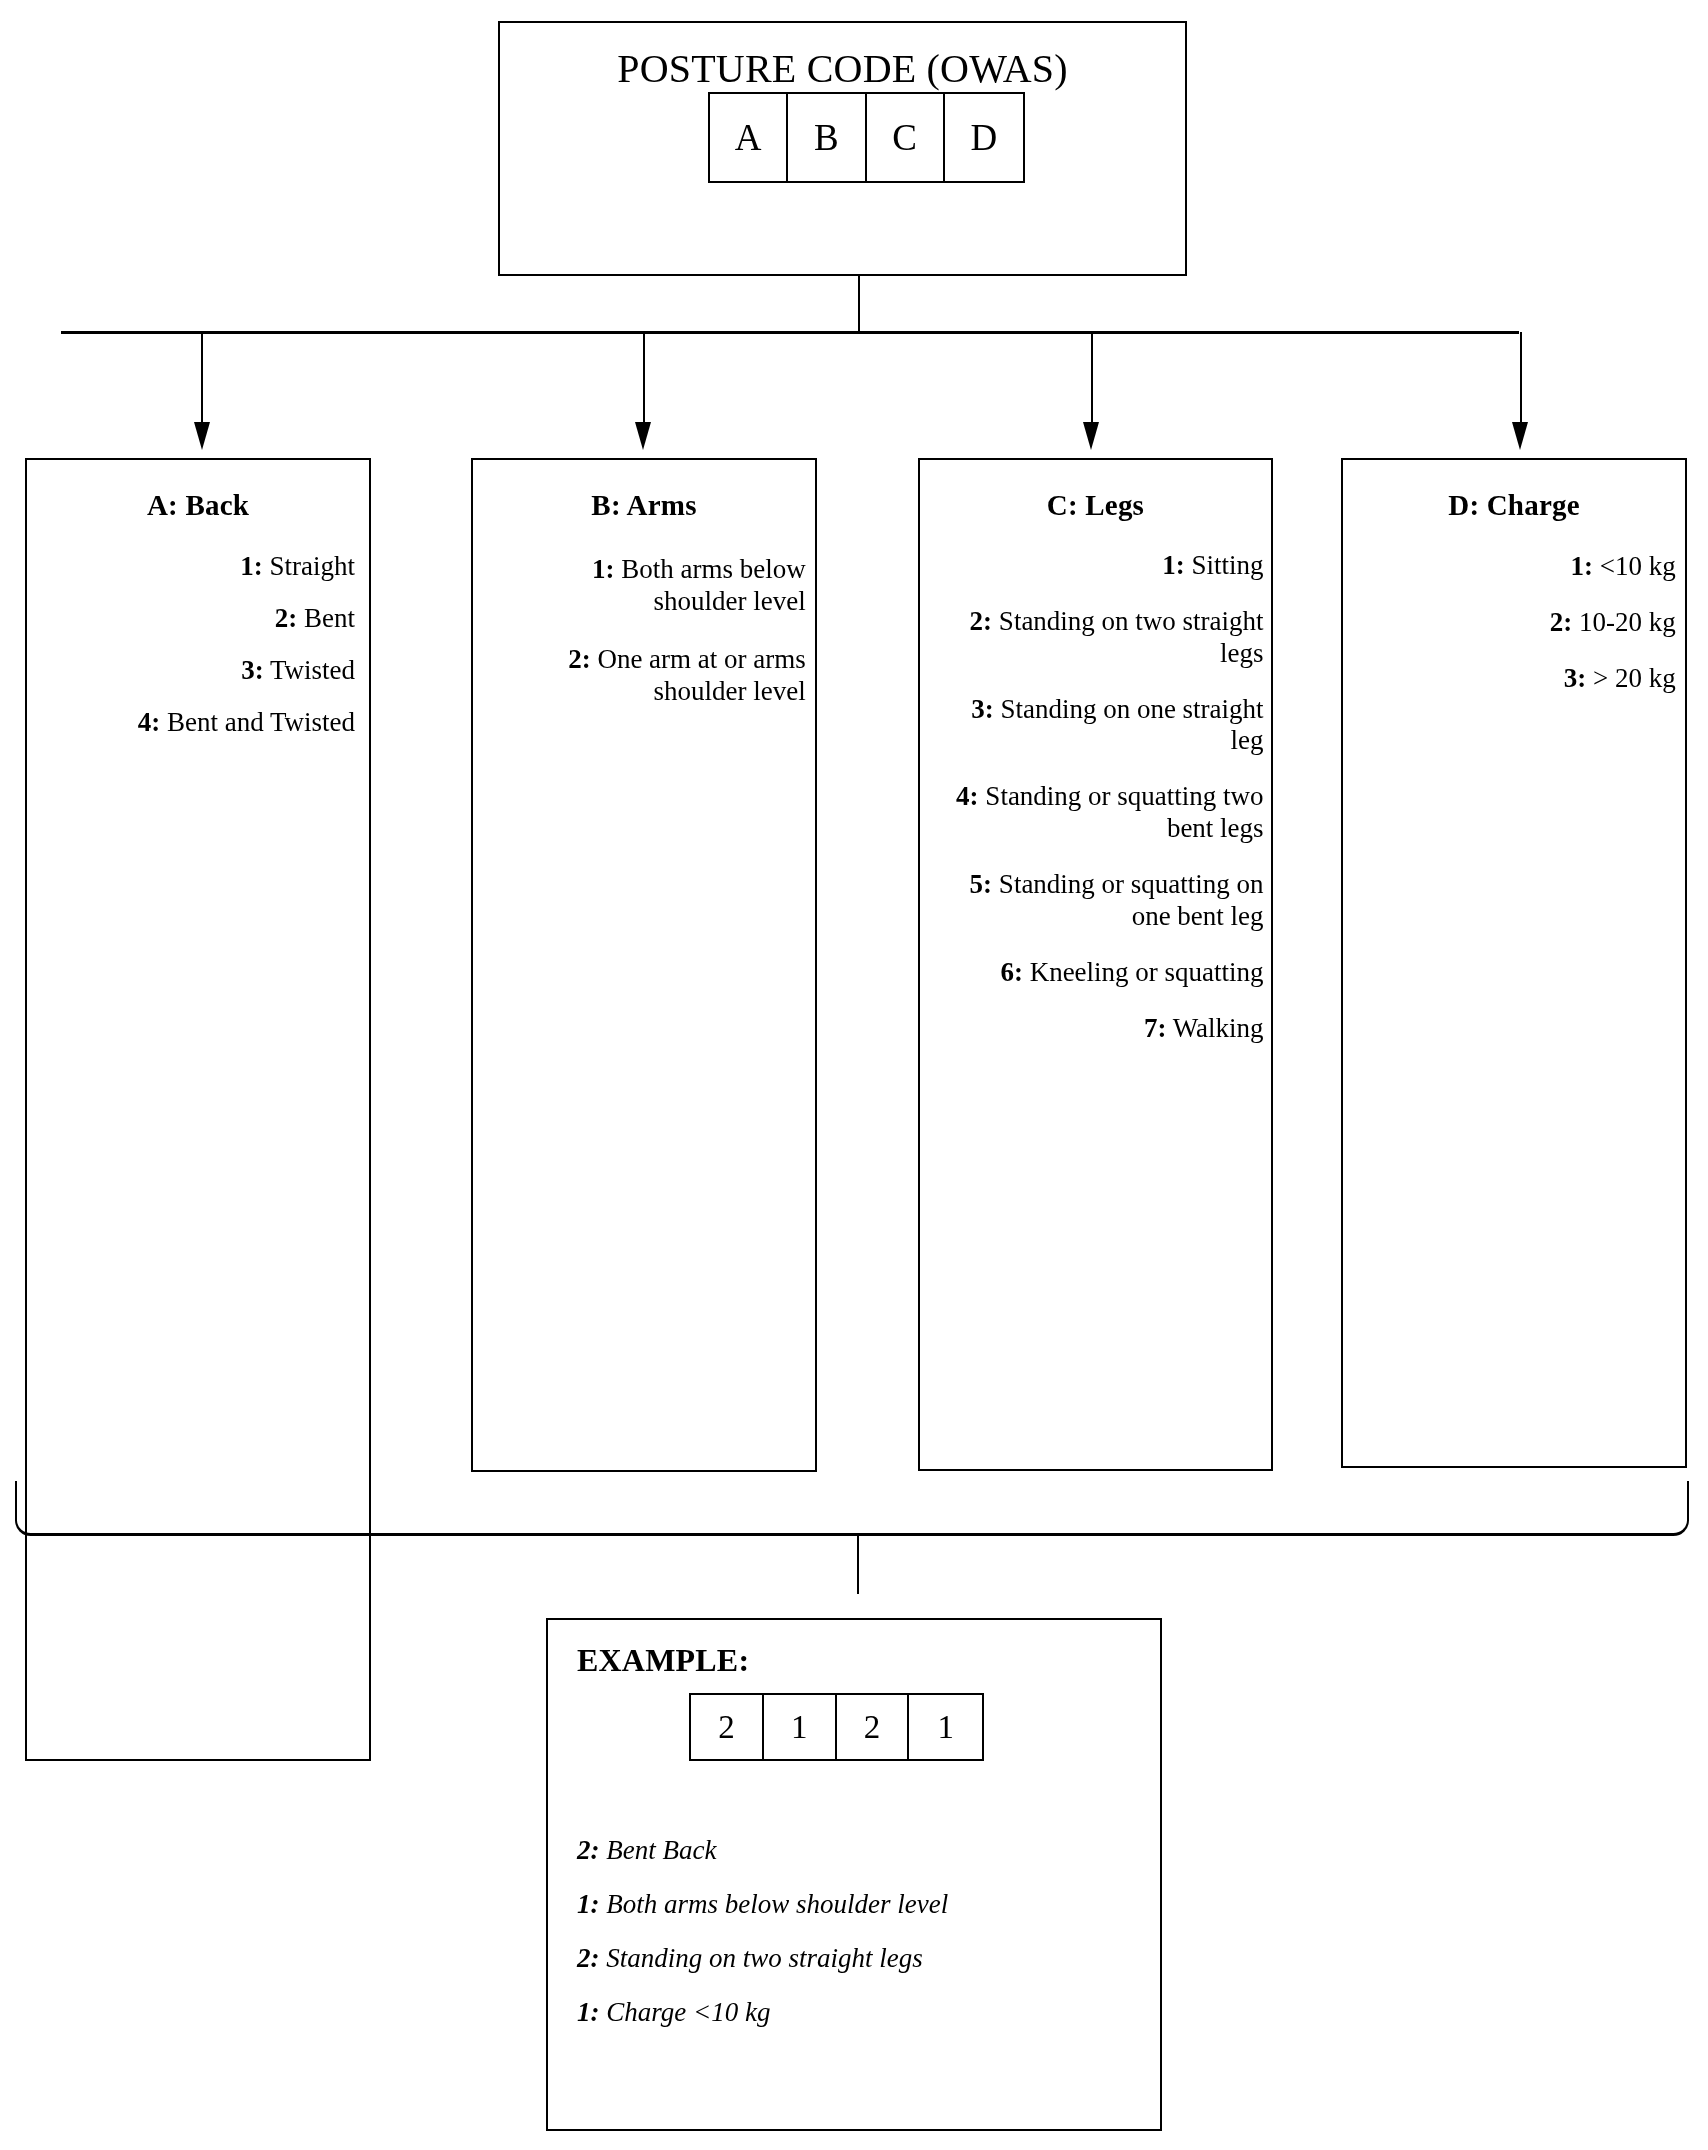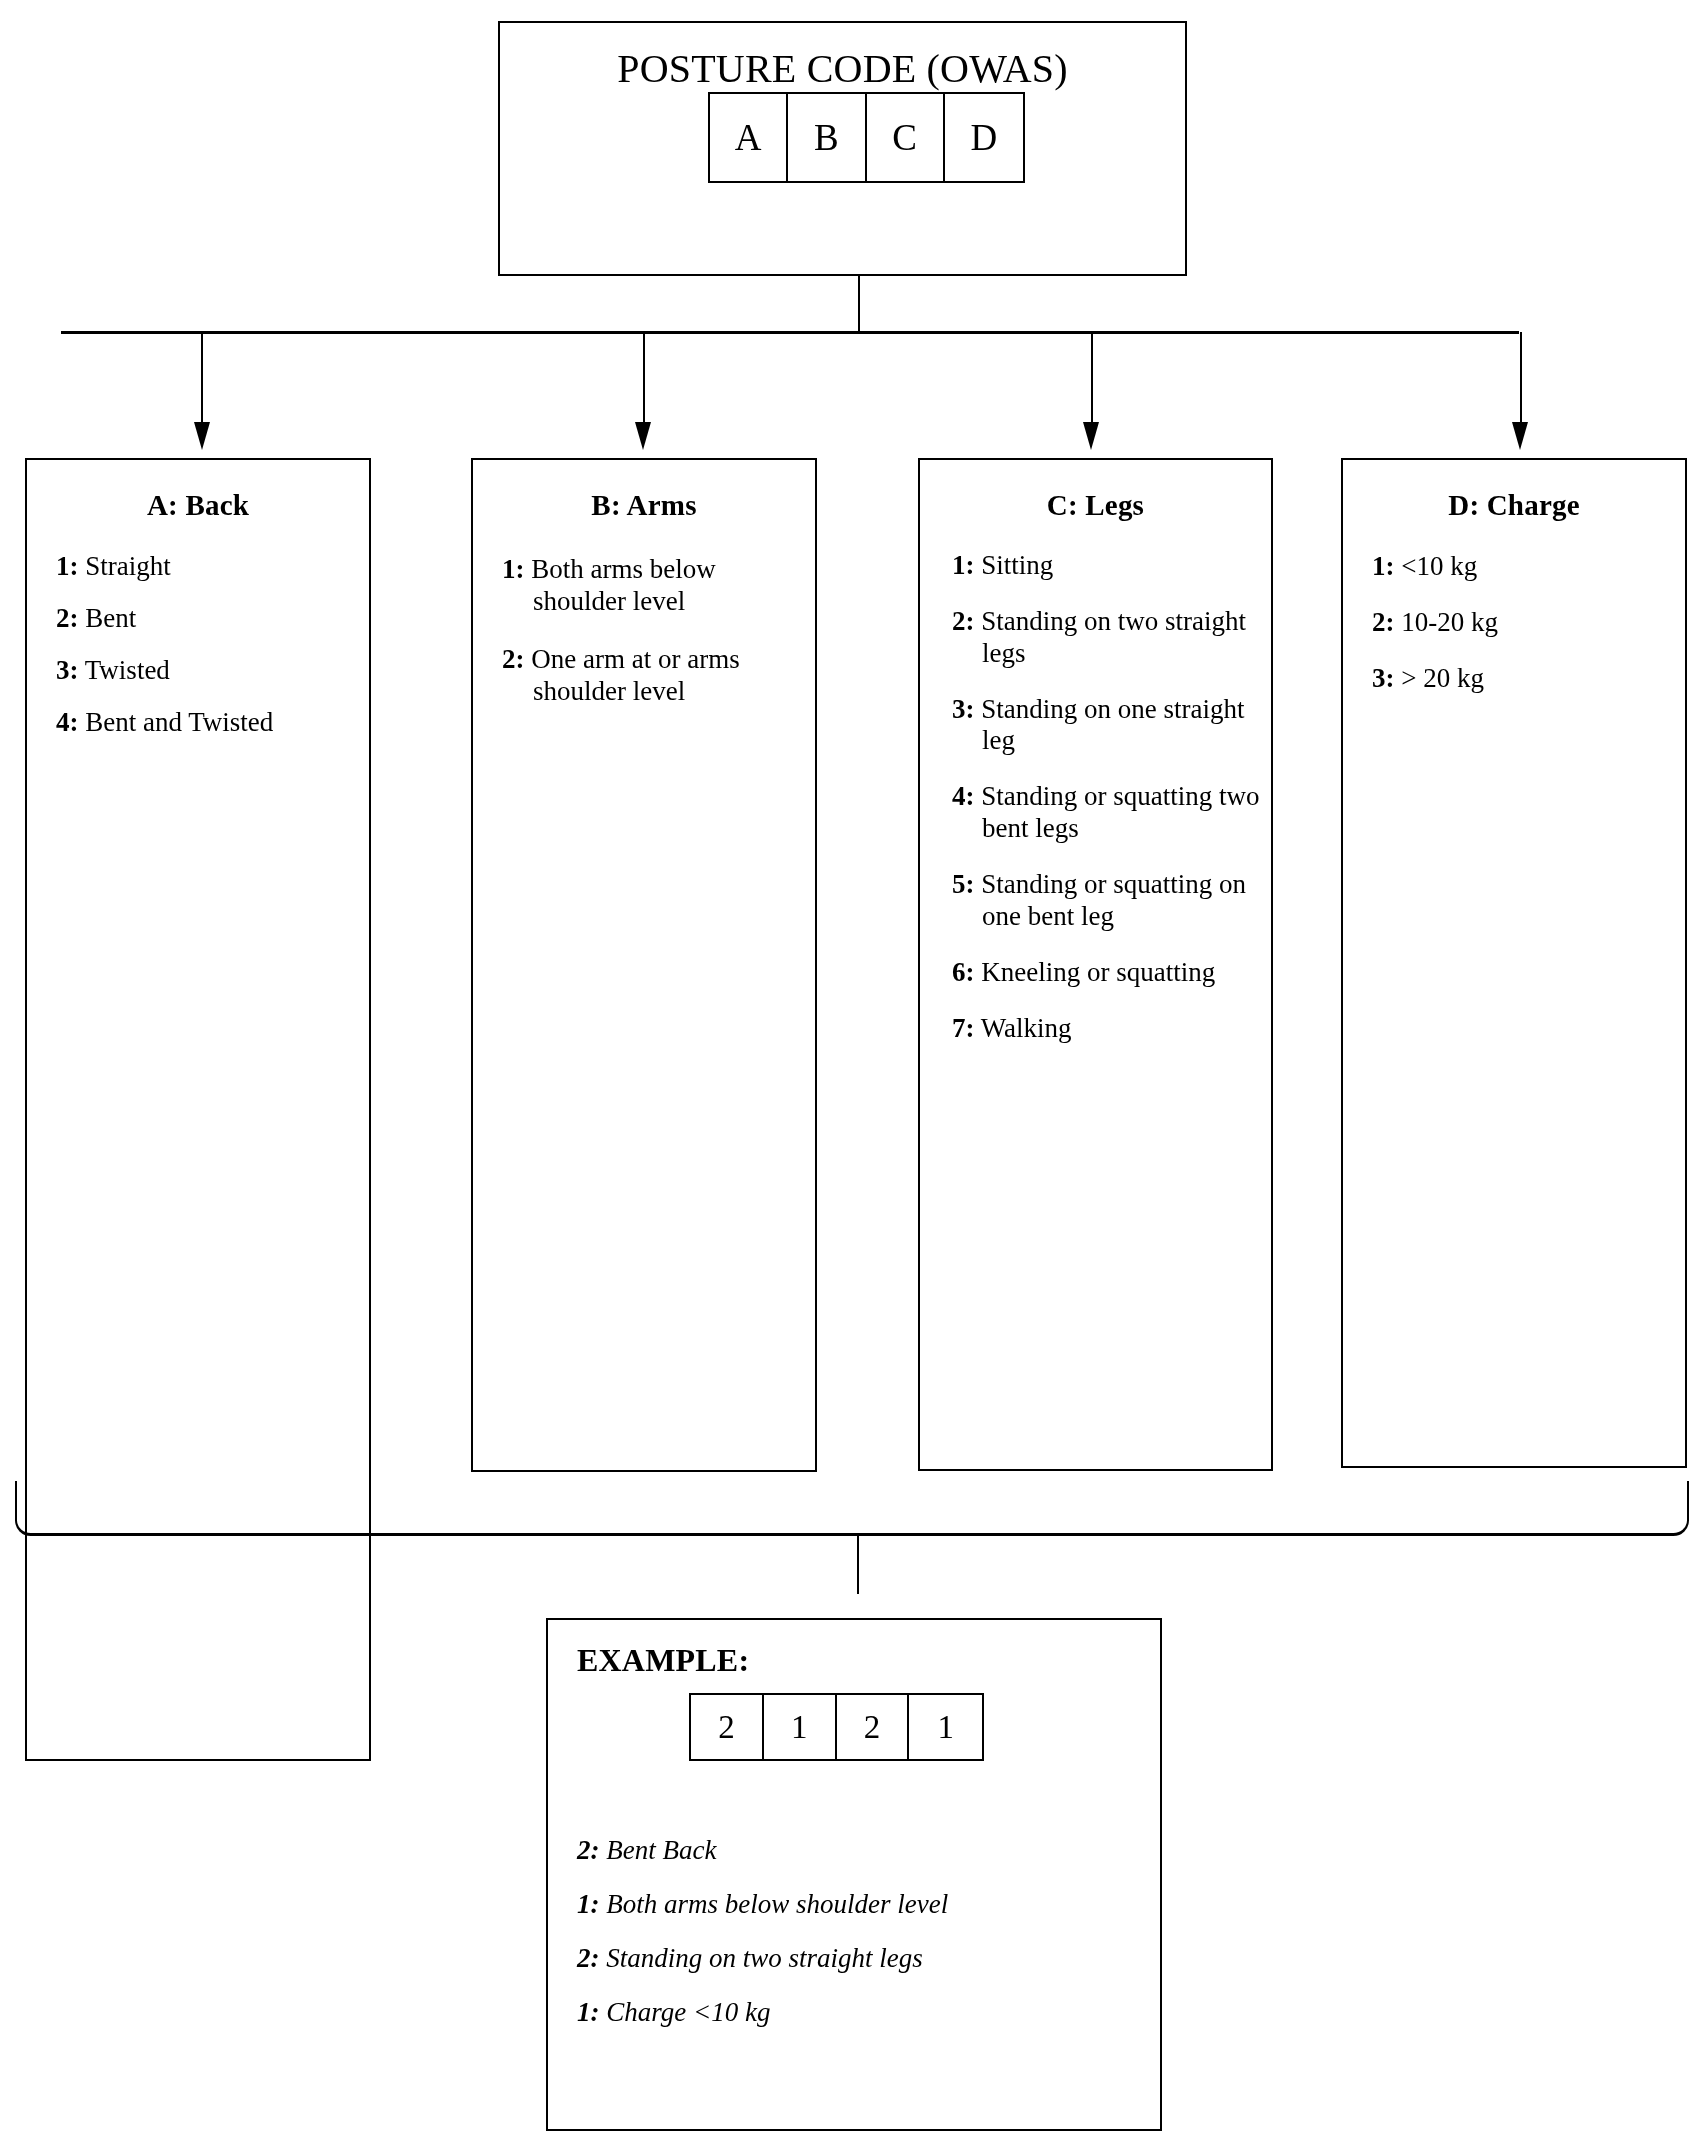--- a/index.html
+++ b/index.html
@@ -95,20 +95,21 @@
     text-align: center;
     font-size: 29px;
     font-weight: bold;
     margin-top: 29px;
     letter-spacing: 0.2px;
   }
   .cat-list {
     margin: 0;
     padding: 0;
     list-style: none;
+    text-align: right;
   }
   .cat-item {
     position: relative;
     font-size: 27px;
     line-height: 1.18;
     margin-bottom: 20px;
   }
   .cat-item .num {
     font-weight: bold;
   }

